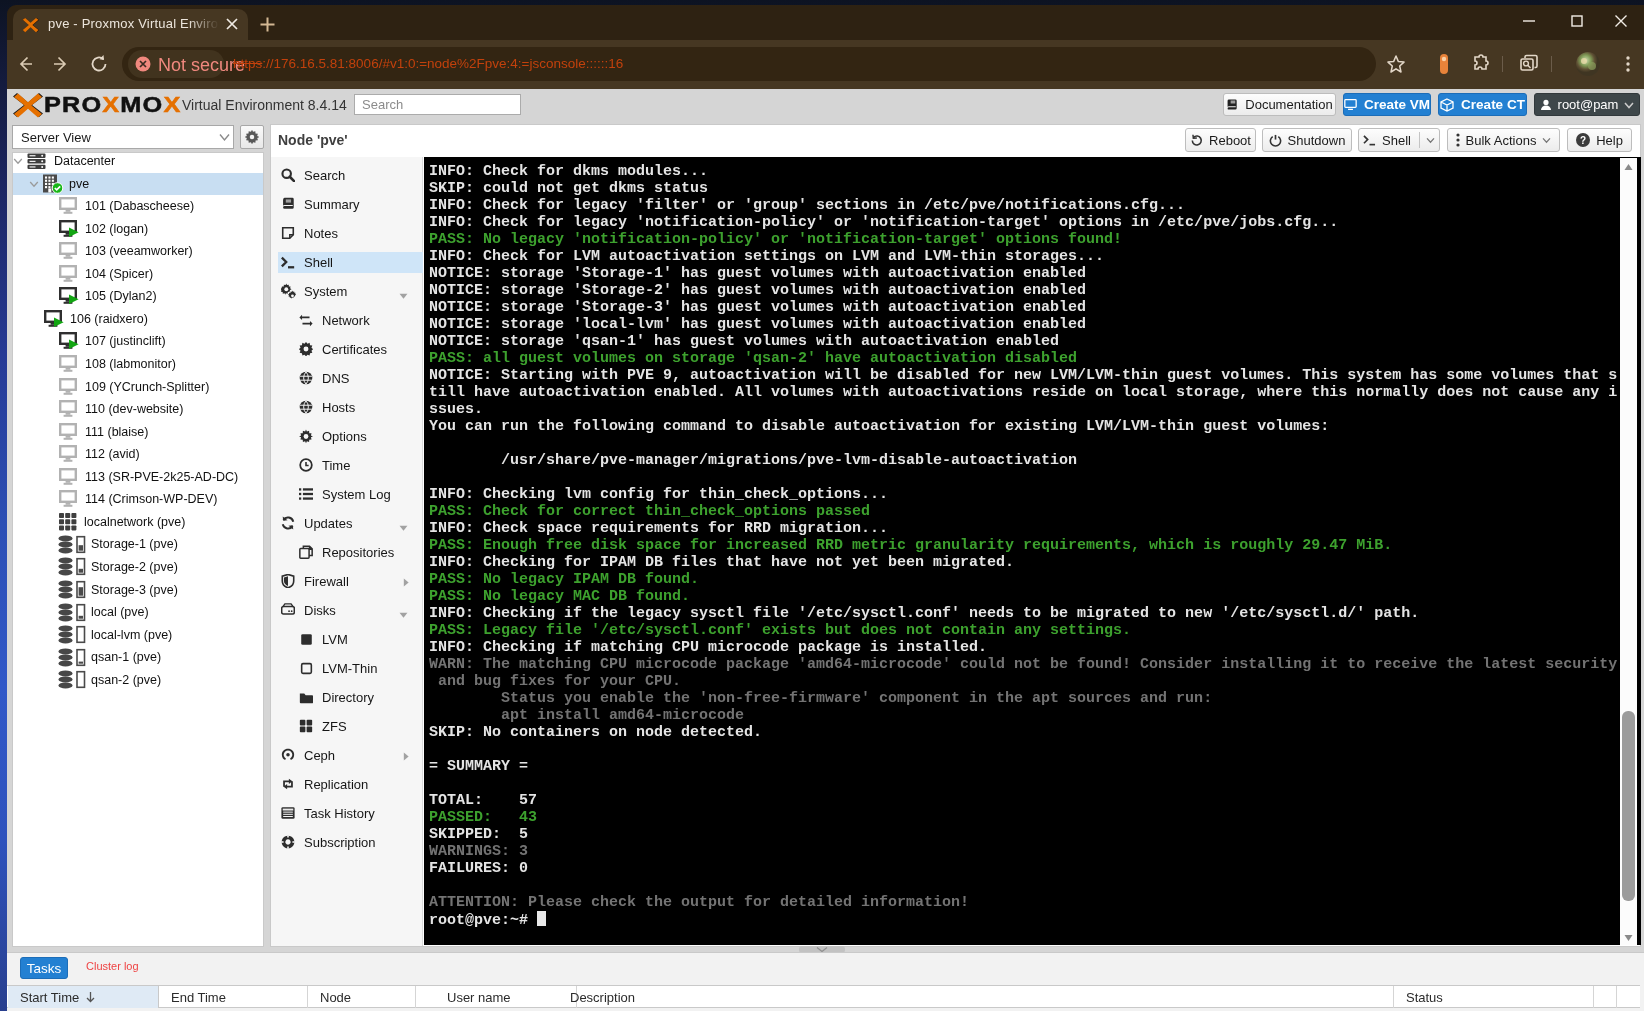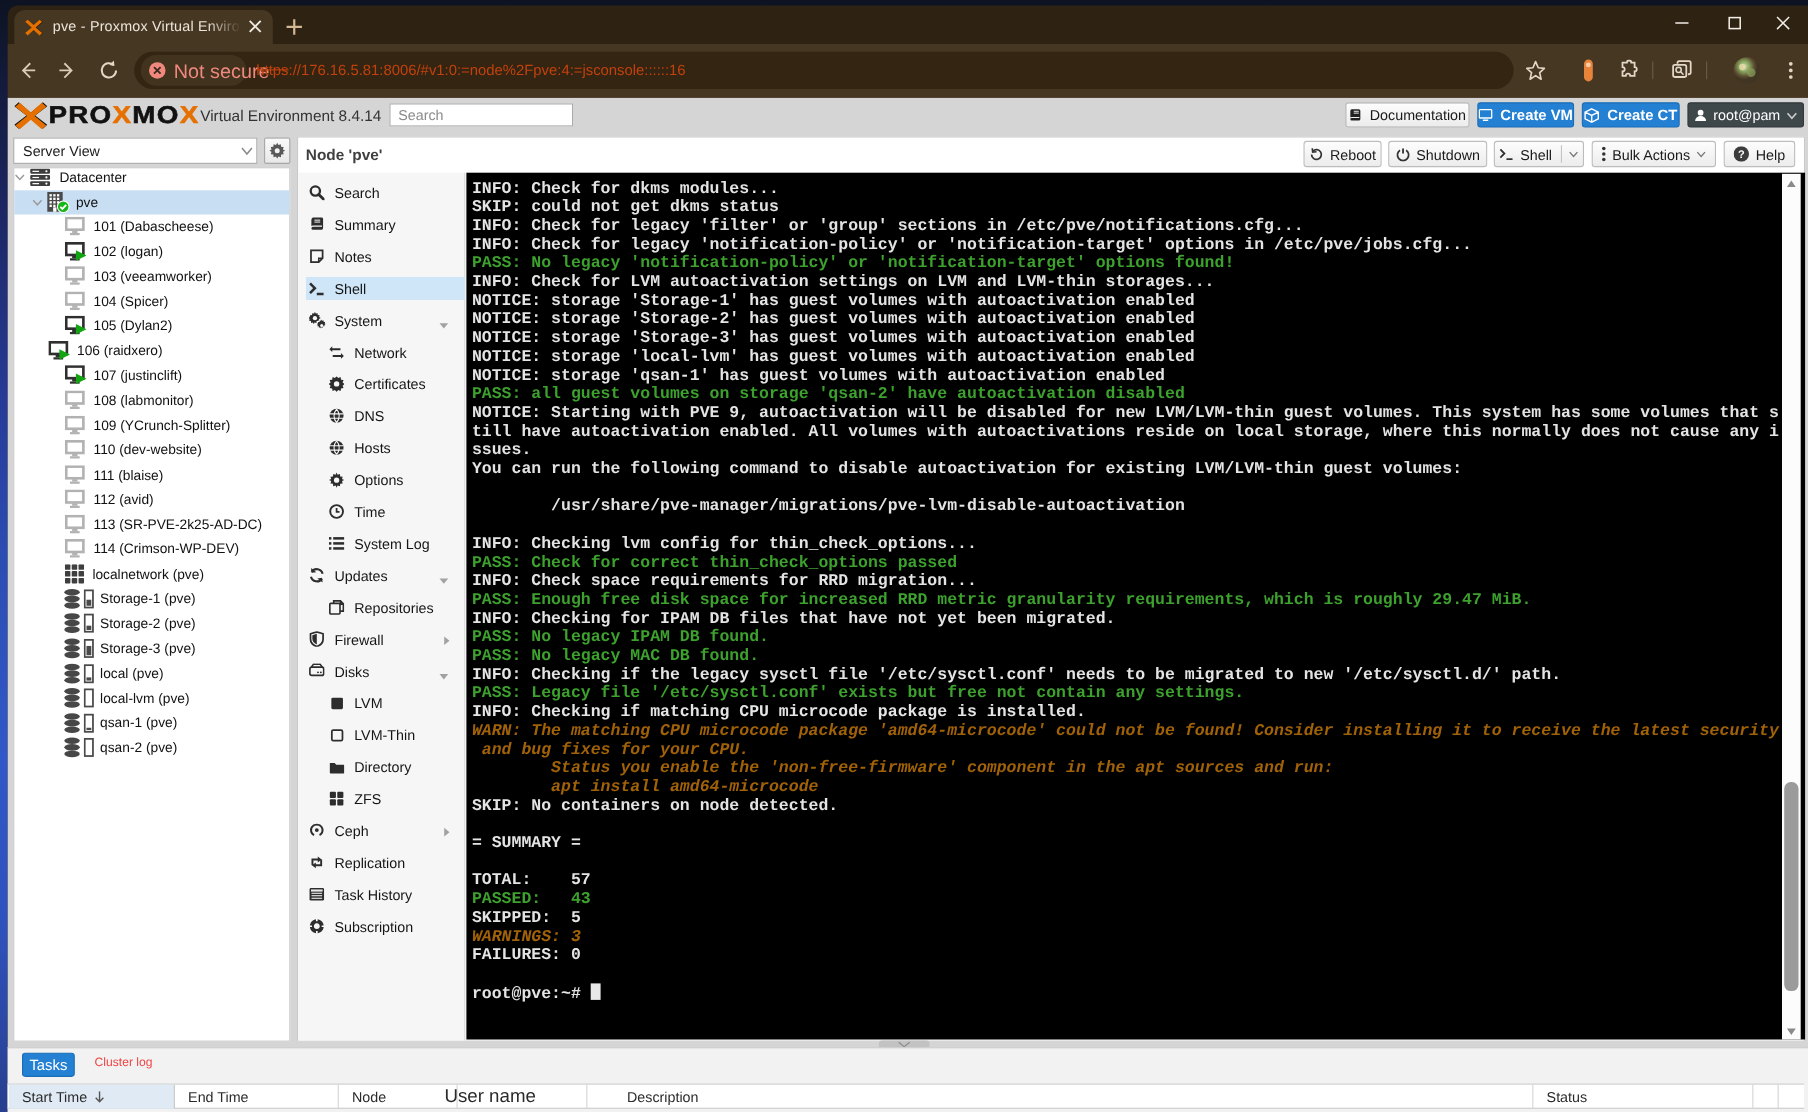--- a/index.html
+++ b/index.html
@@ -11,21 +11,21 @@
 #tab { left:13px; top:9px; width:235px; height:31px; background:#463722; border-radius:10px 10px 0 0; }
 #toolbar { left:7px; top:40px; width:1637px; height:49px; background:#463722; }
 #pill { left:122px; top:47px; width:1254px; height:34px; border-radius:17px; background:#332512; }
 
 #page { left:7px; top:89px; width:1637px; height:922px; background:#d5d5d5; }
 .panel { background:#fff; border:1px solid #c9c9c9; }
 #tree { left:12px; top:152px; width:252px; height:795px; }
 #center { left:270px; top:124px; width:1371px; height:823px; }
 #term { left:424px; top:157px; width:1217px; height:788px; background:#000; }
 #termtext { left:429px; top:163px; font:bold 15px "Liberation Mono",monospace; line-height:17px; color:#e4e4e4; white-space:pre; }
-#termtext .g { color:#3da12e; } #termtext .y { color:#a16207;font-style:italic; }
+#termtext .g { color:#3da12e; } #termtext .y { color:#737373; }
 
 .btn { position:absolute; white-space:nowrap; background:linear-gradient(#fdfdfd,#ececec); border:1px solid #bdbdbd; border-radius:3px; font-size:13px; color:#1a1a1a; display:flex; align-items:center; justify-content:center; gap:6px; }
 .bluebtn { position:absolute; white-space:nowrap; background:#2380d2; border:1px solid #1c6db8; border-radius:3px; font-size:13.5px; font-weight:bold; color:#fff; display:flex; align-items:center; justify-content:center; gap:7px; }
 .navrow { position:absolute; left:270px; width:153px; height:29px; display:flex; align-items:center; font-size:13px; color:#161616; }
 .navrow svg { flex:0 0 auto; transform:scale(.88); }
 .ti { position:absolute; height:22px; display:flex; align-items:center; font-size:12.5px; color:#111; white-space:nowrap; }
 </style>
 </head>
 <body>
 <div class="abs" id="frame"></div>
@@ -223,36 +223,37 @@
         /usr/share/pve-manager/migrations/pve-lvm-disable-autoactivation
 
 INFO: Checking lvm config for thin_check_options...
 <span class="g">PASS: Check for correct thin_check_options passed</span>
 INFO: Check space requirements for RRD migration...
 <span class="g">PASS: Enough free disk space for increased RRD metric granularity requirements, which is roughly 29.47 MiB.</span>
 INFO: Checking for IPAM DB files that have not yet been migrated.
 <span class="g">PASS: No legacy IPAM DB found.</span>
 <span class="g">PASS: No legacy MAC DB found.</span>
 INFO: Checking if the legacy sysctl file '/etc/sysctl.conf' needs to be migrated to new '/etc/sysctl.d/' path.
-<span class="g">PASS: Legacy file '/etc/sysctl.conf' exists but free not contain any settings.</span>
+<span class="g">PASS: Legacy file '/etc/sysctl.conf' exists but does not contain any settings.</span>
 INFO: Checking if matching CPU microcode package is installed.
 <span class="y">WARN: The matching CPU microcode package 'amd64-microcode' could not be found! Consider installing it to receive the latest security</span>
 <span class="y"> and bug fixes for your CPU.</span>
 <span class="y">        Status you enable the 'non-free-firmware' component in the apt sources and run:</span>
 <span class="y">        apt install amd64-microcode</span>
 SKIP: No containers on node detected.
 
 = SUMMARY =
 
 TOTAL:    57
 <span class="g">PASSED:   43</span>
 SKIPPED:  5
 <span class="y">WARNINGS: 3</span>
 FAILURES: 0
 
+<span class="y">ATTENTION: Please check the output for detailed information!</span>
 root@pve:~# <span style="display:inline-block;width:9px;height:15px;background:#e8e8e8;vertical-align:-2px"></span></div>
 
 <div class="abs" style="left:1620px;top:158px;width:17px;height:787px;background:#fcfcfc"></div>
 <svg class="abs" style="left:1624px;top:163px" width="9" height="8" viewBox="0 0 9 8">
     <path d="M4.5 1 L8.5 7 H0.5 Z" fill="#8a8a8a"></path>
   </svg>
 <svg class="abs" style="left:1624px;top:934px" width="9" height="8" viewBox="0 0 9 8">
     <path d="M4.5 7 L8.5 1 H0.5 Z" fill="#8a8a8a"></path>
   </svg>
 <div class="abs" style="left:1622px;top:711px;width:13px;height:190px;background:#9b9b9b;border-radius:6px"></div>
@@ -265,21 +266,21 @@
 <div class="abs" style="left:7px;top:952px;width:1637px;height:59px;background:#f2f2f2;border-top:1px solid #c9c9c9"></div>
 <div class="bluebtn" style="left:20px;top:957px;width:48px;height:22px;font-weight:normal">Tasks</div>
 <div class="abs" style="left:86px;top:960px;font-size:11px;color:#ef4444">Cluster log</div>
 <div class="abs" id="thead" style="left:7px;top:985px;width:1633px;height:23px;background:#fff;border-top:1px solid #c9c9c9;border-bottom:1px solid #c9c9c9"></div>
 
 <div class="abs" style="left:8px;top:986px;width:151px;height:22px;background:#dfeaf5;border-right:1px solid #c9c9c9;font-size:13px;color:#2b2b2b;display:flex;align-items:center;padding-left:12px">Start Time&nbsp;&nbsp;<svg width="9" height="11" viewBox="0 0 9 11">
       <path d="M4.5 0 V9 M1 6 L4.5 9.5 L8 6" fill="none" stroke="#555" stroke-width="1.3"></path>
     </svg></div>
 <div class="abs" style="left:159px;top:986px;width:149px;height:22px;border-right:1px solid #d5d5d5;font-size:13px;color:#2b2b2b;display:flex;align-items:center;padding-left:12px">End Time</div>
 <div class="abs" style="left:308px;top:986px;width:108px;height:22px;border-right:1px solid #d5d5d5;font-size:13px;color:#2b2b2b;display:flex;align-items:center;padding-left:12px">Node</div>
-<div class="abs" style="left:392px;top:986px;width:142px;height:22px;border-right:1px solid #d5d5d5;font-size:17px;color:#2b2b2b;display:flex;align-items:center;padding-left:12px">User name</div>
+<div class="abs" style="left:435px;top:986px;width:142px;height:22px;border-right:1px solid #d5d5d5;font-size:13px;color:#2b2b2b;display:flex;align-items:center;padding-left:12px">User name</div>
 <div class="abs" style="left:558px;top:986px;width:836px;height:22px;border-right:1px solid #d5d5d5;font-size:13px;color:#2b2b2b;display:flex;align-items:center;padding-left:12px">Description</div>
 <div class="abs" style="left:1394px;top:986px;width:200px;height:22px;border-right:1px solid #d5d5d5;font-size:13px;color:#2b2b2b;display:flex;align-items:center;padding-left:12px">Status</div>
 <div class="abs" style="left:1594px;top:986px;width:23px;height:22px;border-right:1px solid #d5d5d5"></div>
 
 <div class="ti" style="left:13px;top:150.0px"><svg width="10" height="10" viewBox="0 0 10 10">
       <path d="M1.2 3 L5 7.2 L8.8 3" fill="none" stroke="#9a9a9a" stroke-width="1.3"></path>
     </svg><span style="width:4px"></span><svg width="19" height="17" viewBox="0 0 19 17">
       <g fill="#3d3d3d">
         <rect x="0.5" y="0.5" width="18" height="4.4" rx="1"></rect>
         <rect x="0.5" y="6.1" width="18" height="4.4" rx="1"></rect>

